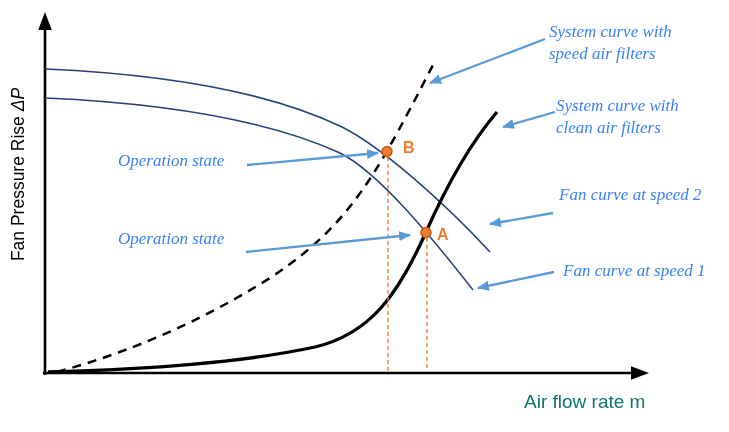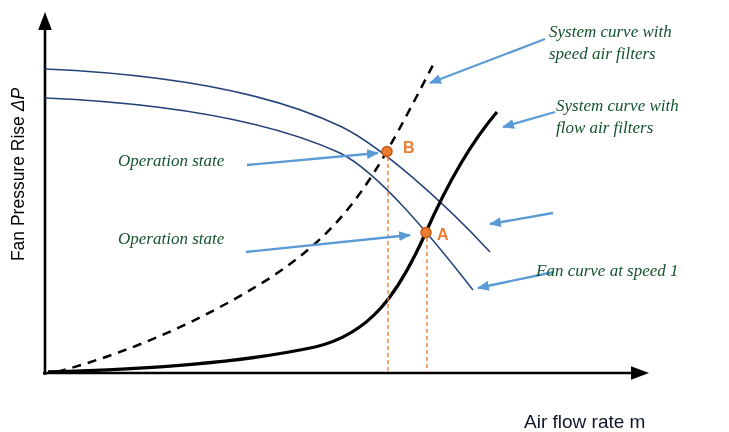--- a/index.html
+++ b/index.html
@@ -18,30 +18,30 @@
   .sys-dashed  { stroke:var(--curve-black); stroke-width:2.5; fill:none; stroke-dasharray:9 7; }
   .sys-thick   { stroke:var(--curve-black); stroke-width:3.3; fill:none; }
   .callout-arrow { stroke:var(--arrow-blue); stroke-width:2.3; fill:none; marker-end:url(#ah); }
   .ah-path     { fill:var(--arrow-blue); stroke:none; }
   .drop-line   { stroke:var(--accent-orange); stroke-width:1.6; fill:none; stroke-dasharray:4 3; opacity:.85; }
   .op-dot      { fill:var(--accent-orange); stroke:var(--accent-orange-dark); stroke-width:1.5; }
 
   .callout {
     position:absolute;
     font:italic 17px "Liberation Serif", serif;
-    color:#14532d;
+    color:#3b82f6;
     line-height:22px;
     white-space:nowrap;
   }
   .callout span { display:block; }
 
   .x-axis-label {
     position:absolute; left:524px; top:391px;
     font:19px "Liberation Sans", sans-serif;
-    color:#0f172a; white-space:nowrap;margin-top:20px;
+    color:#0f766e; white-space:nowrap;
   }
   .y-axis-label {
     position:absolute; left:-152px; top:164px; width:340px;
     text-align:center;
     transform:rotate(-90deg);
     font:17.5px "Liberation Sans", sans-serif;
     color:#000; white-space:nowrap;
   }
   .y-axis-label .sym { font-style:italic; }
   .y-axis-label span { display:inline; }
@@ -50,21 +50,21 @@
     position:absolute;
     font:bold 16px "Liberation Sans", sans-serif;
     color:var(--accent-orange);
   }
   #lbl-b { left:403px; top:139px; }
   #lbl-a { left:437px; top:226px; }
 
   #c-sys-dirty { left:549px; top:21px; }
   #c-sys-clean { left:556px; top:95px; }
   #c-fan2      { left:559px; top:184px; }
-  #c-fan1      { left:536px; top:260px; }
+  #c-fan1      { left:563px; top:260px; }
   #c-op-dirty  { left:118px; top:150px; }
   #c-op-clean  { left:118px; top:228px; }
 </style>
 </head>
 <body>
 
 <div id="stage">
 
   <svg id="chart-svg" width="729" height="432" viewBox="0 0 729 432">
     <defs>
@@ -105,23 +105,24 @@
   </div>
 
   <div class="x-axis-label">Air flow rate m</div>
 
   <div class="callout" id="c-sys-dirty">
     <span>System curve with</span>
     <span>speed air filters</span>
   </div>
   <div class="callout" id="c-sys-clean">
     <span>System curve with</span>
-    <span>flow air filters</span>
+    <span>clean air filters</span>
   </div>
   <div class="callout" id="c-fan2">
+    <span>Fan curve at speed 2</span>
   </div>
   <div class="callout" id="c-fan1">
     <span>Fan curve at speed 1</span>
   </div>
   <div class="callout" id="c-op-dirty">
     <span>Operation state</span>
   </div>
   <div class="callout" id="c-op-clean">
     <span>Operation state</span>
   </div>

